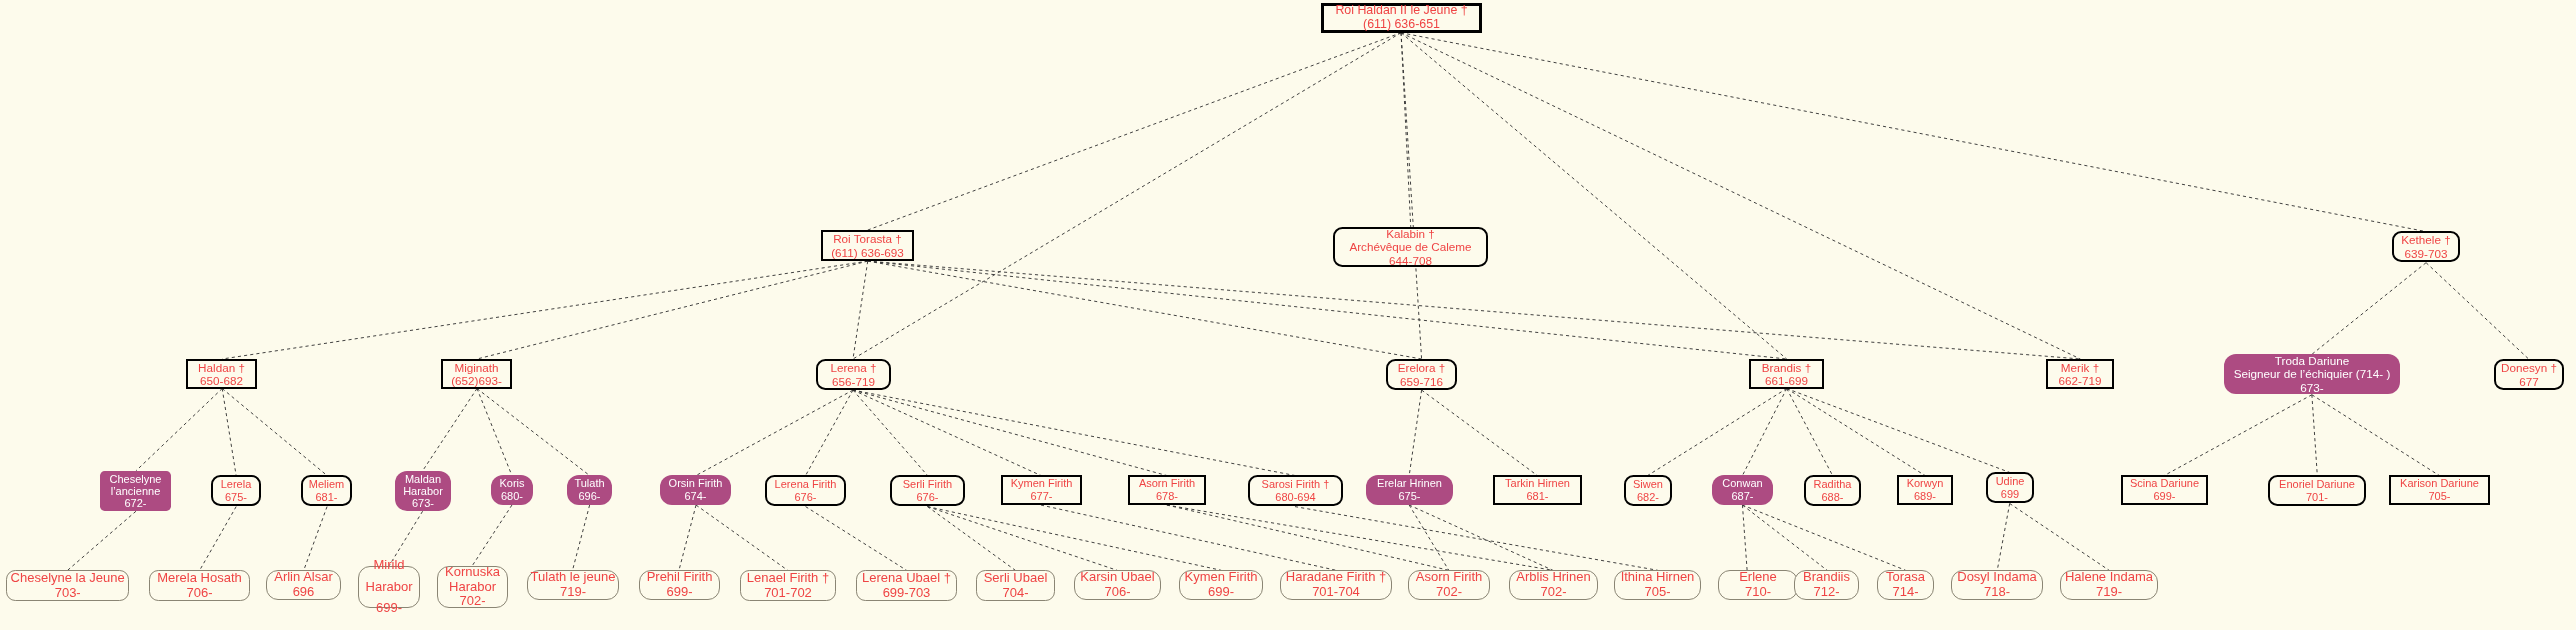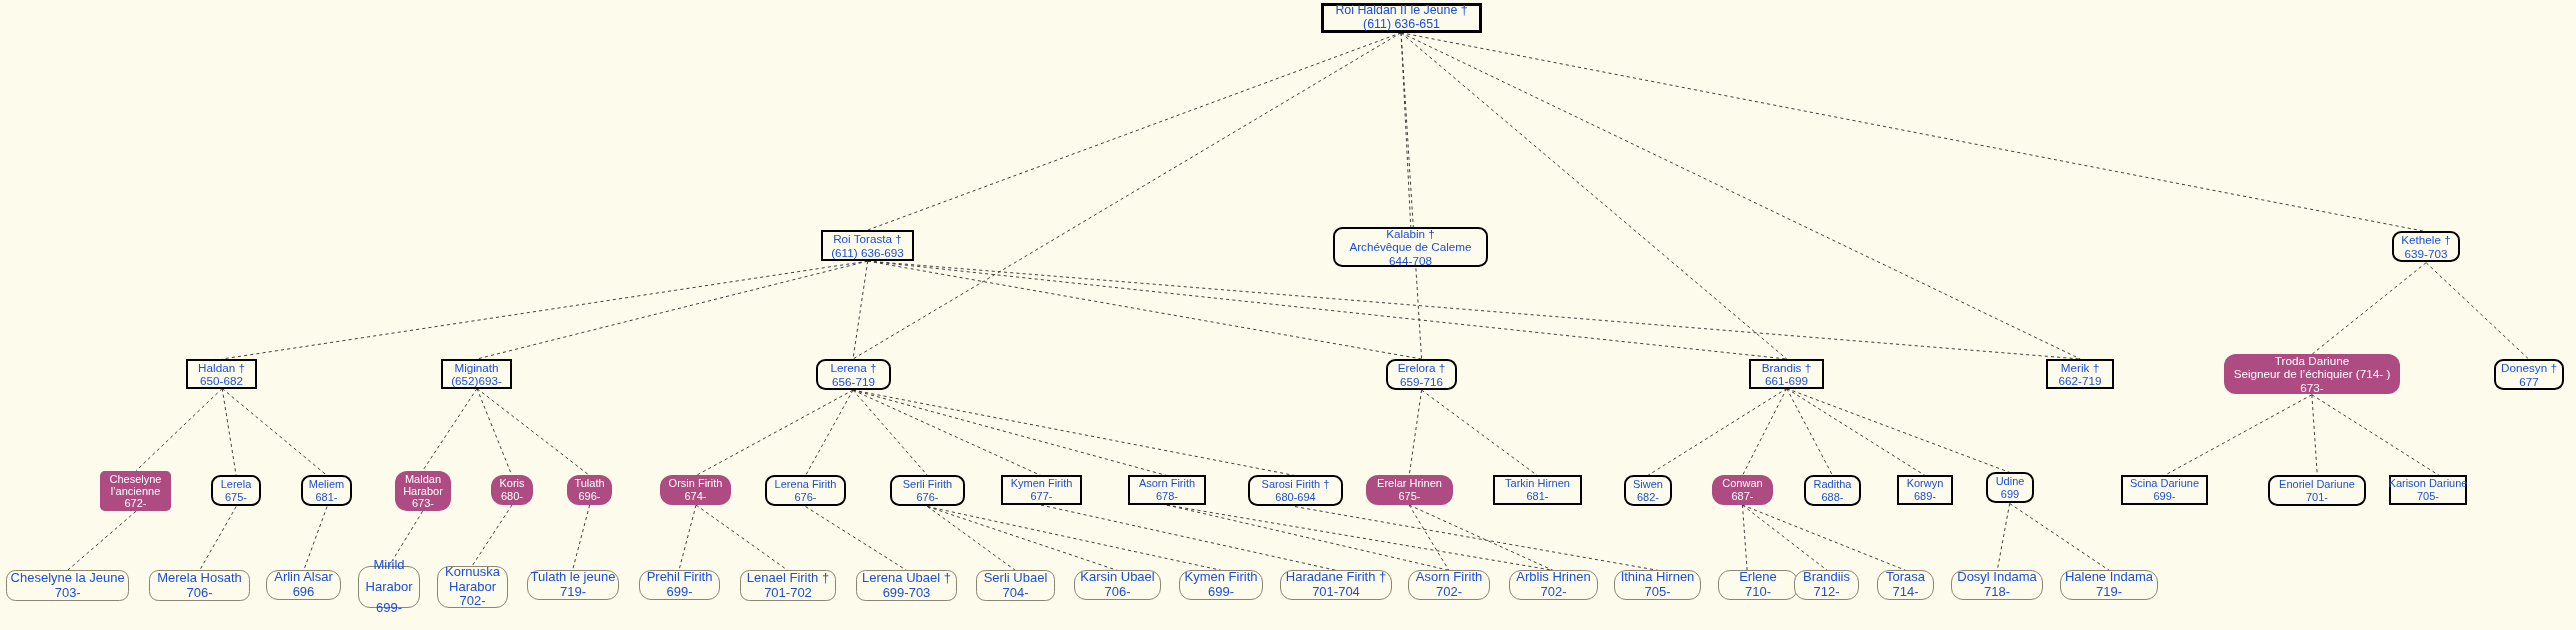--- a/index.html
+++ b/index.html
@@ -14,21 +14,21 @@
   #edges{position:absolute;left:0;top:0;width:2576px;height:631px;pointer-events:none;}
   .node{
     position:absolute;
     box-sizing:border-box;
     display:flex;
     flex-direction:column;
     align-items:center;
     justify-content:center;
     text-align:center;
     line-height:1.12;
-    color:#1d4ed8;
+    color:#ef4444;
     background:#fdfbec;
     white-space:nowrap;
     z-index:3;
   }
   .node .ln{display:block;}
   
   .sq-thick{border:2.3px solid #000000;border-radius:0;}
   .rd-thick{border:2.3px solid #000000;border-radius:9.3px;}
   .sq-thin{border:1.2px solid #8a8574;border-radius:12px;}
   .rd-thin{border:1.2px solid #8a8574;border-radius:9.3px;}
@@ -236,21 +236,21 @@
       <span class="ln">699</span>
     </div>
     <div class="node sq-thick s-l4" style="left: 2121px; top: 475px; width: 87px; height: 29.5px;">
       <span class="ln">Scina Dariune</span>
       <span class="ln">699-</span>
     </div>
     <div class="node rd-thick s-l4" style="left: 2268px; top: 475px; width: 98px; height: 31px;">
       <span class="ln">Enoriel Dariune</span>
       <span class="ln">701-</span>
     </div>
-    <div class="node sq-thick s-l4" style="left: 2389px; top: 475px; width: 78px; height: 29.5px;">
+    <div class="node sq-thick s-l4" style="left: 2389px; top: 475px; width: 101px; height: 29.5px;">
       <span class="ln">Karison Dariune</span>
       <span class="ln">705-</span>
     </div>
     <div class="node rd-thin s-l5" style="left: 6.2px; top: 570px; width: 123px; height: 31px;">
       <span class="ln">Cheselyne la Jeune</span>
       <span class="ln">703-</span>
     </div>
     <div class="node rd-thin s-l5" style="left: 149px; top: 570px; width: 101px; height: 31px;">
       <span class="ln">Merela Hosath</span>
       <span class="ln">706-</span>

